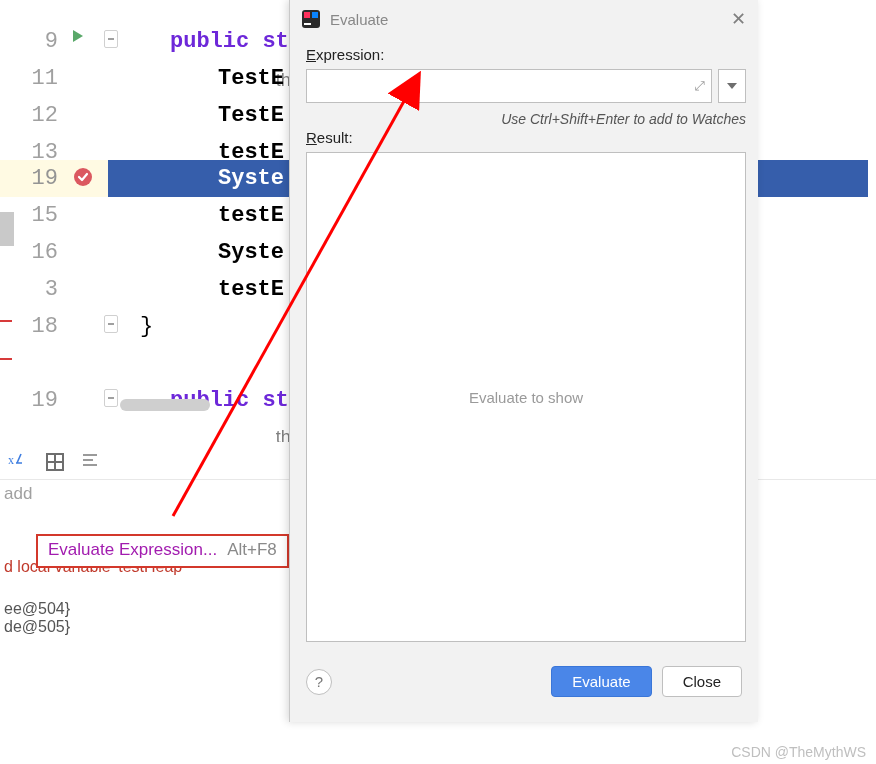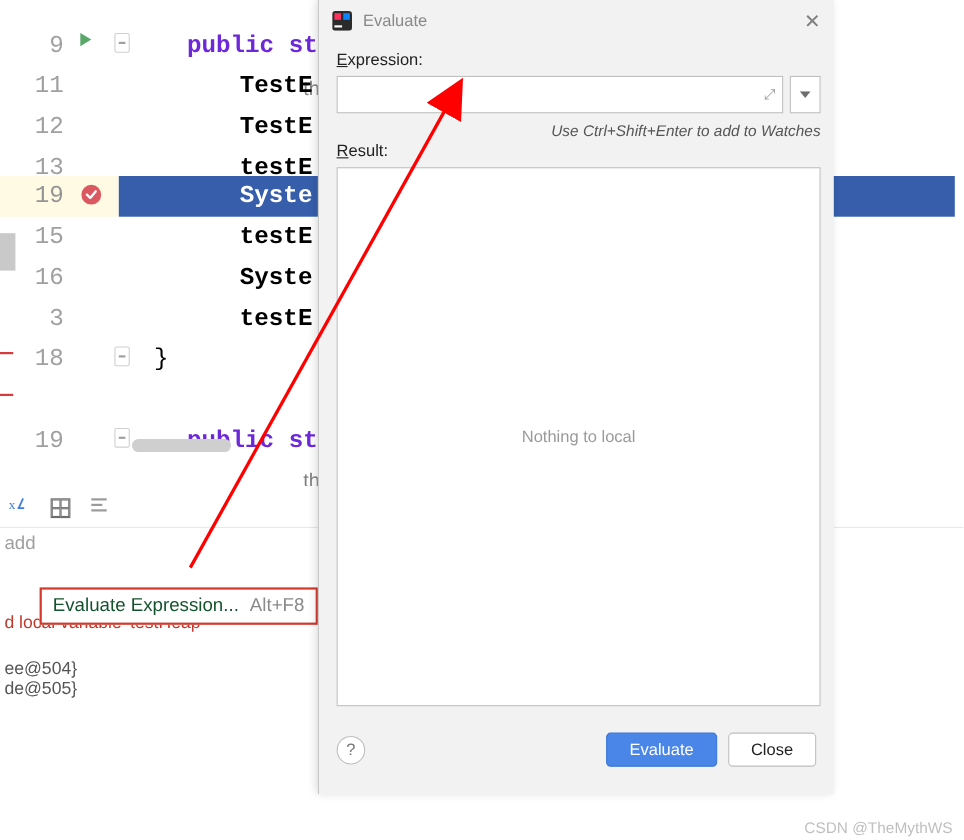--- a/index.html
+++ b/index.html
@@ -32,21 +32,21 @@
   
   .lower { position: absolute; left: 0; top: 442px; width: 876px; height: 180px; background: #fff; border-top: 2px solid #fff; }
   .tool-row { height: 36px; border-bottom: 1px solid #e8e8e8; display: flex; align-items: center; padding-left: 8px; gap: 18px; }
   .tool-icon { color: #6e6e6e; font-size: 16px; }
   .grid-icon { width:18px; height:18px; border:1.5px solid #6e6e6e; display:grid; grid-template-columns:1fr 1fr; grid-template-rows:1fr 1fr; }
   .grid-icon div { border:0.5px solid #6e6e6e; }
 
   .watch-zone { position: relative; padding-top: 4px; }
   .add-hint { color: #a0a0a0; font-size: 17px; padding-left: 4px; }
   .tooltip-box { position: absolute; left: 36px; top: 54px; border: 2px solid #d3382b; padding: 4px 10px 6px 10px; background: #fff; display:flex; align-items:center; gap:10px; }
-  .tooltip-text { font-size: 17px; color: #14532d; }
+  .tooltip-text { font-size: 17px; color: #a21caf; }
   .tooltip-shortcut { font-size: 17px; color: #8a8a8a; }
 
   .red-var-text { color:#c0392b; font-size:16px; padding-left:4px; }
   .obj-text { color:#555; font-size:16px; padding-left:4px; }
 
   
   .dialog { position: absolute; left: 289px; top: 0; width: 469px; height: 722px; background: #f2f2f2; border-left: 1px solid #c8c8c8; box-shadow: -2px 0 8px rgba(0,0,0,0.15); }
   .dlg-titlebar { height: 38px; display: flex; align-items: center; padding: 0 12px; }
   .ij-logo { width: 18px; height: 18px; margin-right: 10px; }
   .dlg-title { color: #888; font-size: 15px; flex: 1; }
@@ -233,21 +233,21 @@
         </div>
         <div class="dropdown-btn">
           <svg width="10" height="6" viewBox="0 0 10 6">
               <path d="M0 0 L5 6 L10 0 Z" fill="#6e6e6e"></path>
             </svg>
         </div>
       </div>
       <div class="hint-right">Use Ctrl+Shift+Enter to add to Watches</div>
       <div class="result-label"><u>R</u>esult:</div>
       <div class="result-area">
-        <span>Nothing to local</span>
+        <span>Evaluate to show</span>
       </div>
     </div>
     <div class="dlg-buttons">
       <div class="help-btn">?</div>
       <div class="spacer"></div>
       <button class="btn-primary">Evaluate</button>
       <button class="btn-secondary">Close</button>
     </div>
   </div>
 

